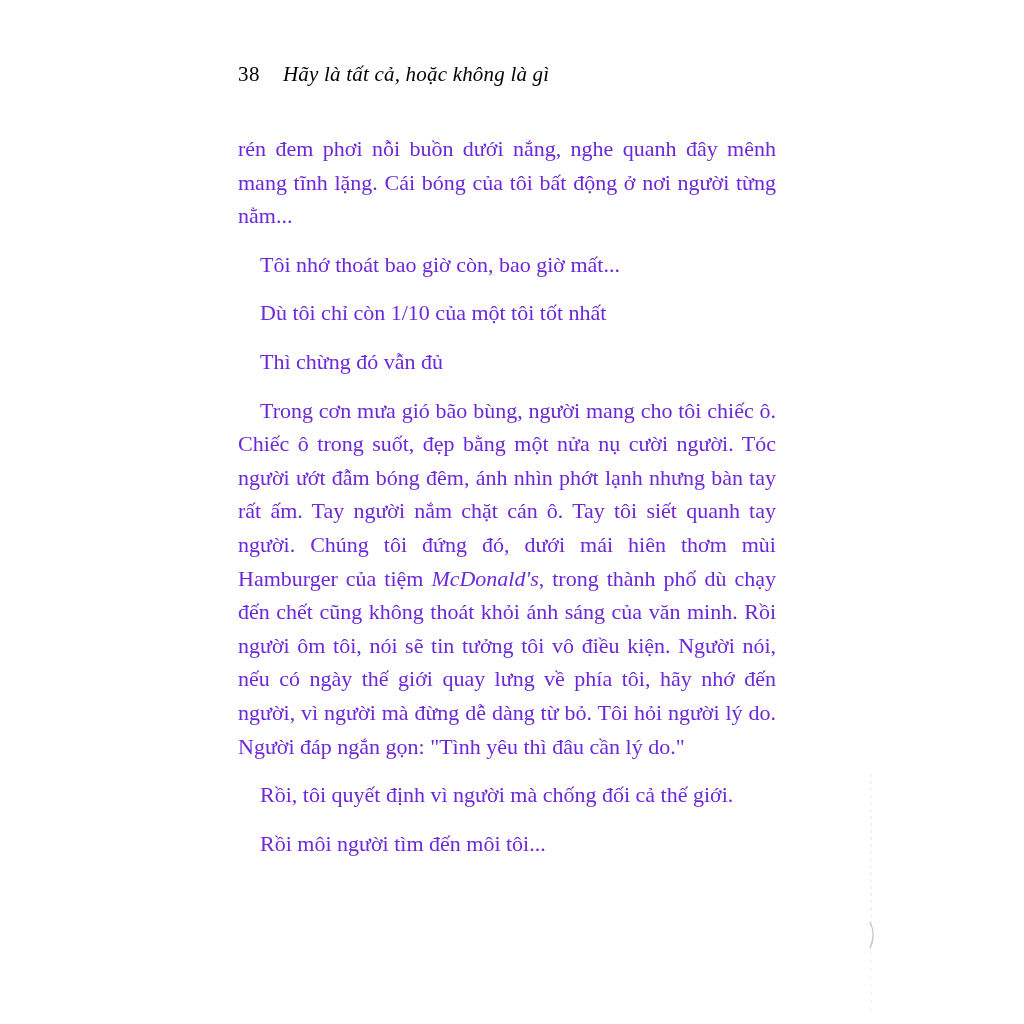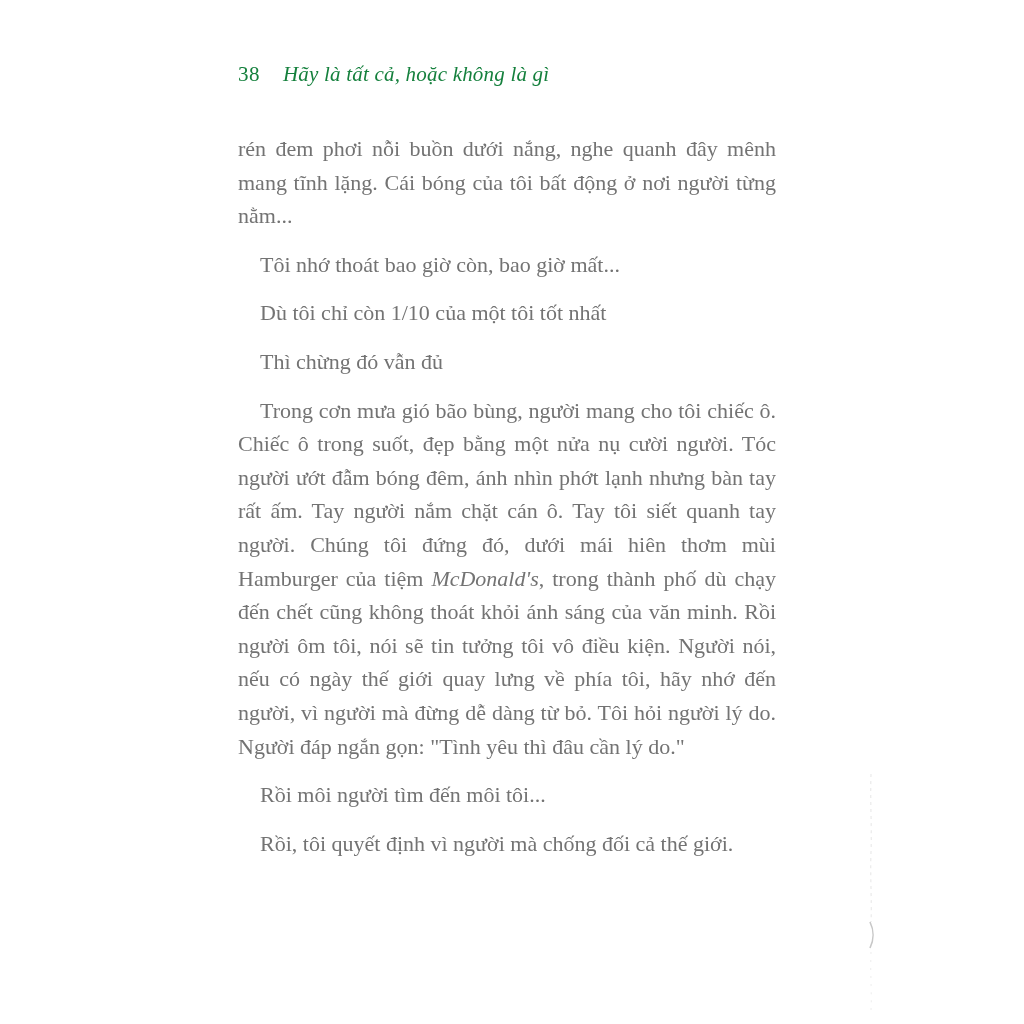--- a/index.html
+++ b/index.html
@@ -20,41 +20,41 @@
     background: #ffffff;
   }
   
   .page-header {
     position: absolute;
     left: 238px;
     top: 62px;
     width: 538px;
     display: flex;
     align-items: baseline;
-    color: #15803d;
+    color: #000000;
     font-size: 21px;
     line-height: 24px;
     white-space: nowrap;
   }
   .folio {
     font-style: normal;
     letter-spacing: 0.5px;
   }
   .running-title {
     font-style: italic;
     margin-left: 23px;
     letter-spacing: 0.2px;
   }
   
   .page-body {
     position: absolute;
     left: 238px;
     top: 132px;
     width: 538px;
-    color: #737373;
+    color: #6d28d9;
     font-size: 22px;
     line-height: 33.6px;
   }
   .page-body p {
     margin: 15px 0 0 0;
   }
   .page-body p:first-child {
     margin-top: 0;
   }
   .prose {
@@ -92,22 +92,22 @@
     <span class="running-title">Hãy là tất cả, hoặc không là gì</span>
   </div>
 
   <div class="page-body">
 
   <p class="prose no-indent"><span>rén đem phơi nỗi buồn dưới nắng, nghe quanh đây mênh mang tĩnh lặng. Cái bóng của tôi bất động ở nơi người từng nằm...</span></p>
       <p class="verse"><span>Tôi nhớ thoát bao giờ còn, bao giờ mất...</span></p>
       <p class="verse"><span>Dù tôi chỉ còn 1/10 của một tôi tốt nhất</span></p>
       <p class="verse"><span>Thì chừng đó vẫn đủ</span></p>
       <p class="prose indent"><span>Trong cơn mưa gió bão bùng, người mang cho tôi chiếc ô. Chiếc ô trong suốt, đẹp bằng một nửa nụ cười người. Tóc người ướt đẫm bóng đêm, ánh nhìn phớt lạnh nhưng bàn tay rất ấm. Tay người nắm chặt cán ô. Tay tôi siết quanh tay người. Chúng tôi đứng đó, dưới mái hiên thơm mùi Hamburger của tiệm </span><i>McDonald's</i><span>, trong thành phố dù chạy đến chết cũng không thoát khỏi ánh sáng của văn minh. Rồi người ôm tôi, nói sẽ tin tưởng tôi vô điều kiện. Người nói, nếu có ngày thế giới quay lưng về phía tôi, hãy nhớ đến người, vì người mà đừng dễ dàng từ bỏ. Tôi hỏi người lý do. Người đáp ngắn gọn: "Tình yêu thì đâu cần lý do."</span></p>
+      <p class="verse"><span>Rồi, tôi quyết định vì người mà chống đối cả thế giới.</span></p>
       <p class="verse"><span>Rồi môi người tìm đến môi tôi...</span></p>
-      <p class="verse"><span>Rồi, tôi quyết định vì người mà chống đối cả thế giới.</span></p>
     </div>
 
   <svg class="edge-artifact" viewBox="0 0 16 240" xmlns="http://www.w3.org/2000/svg">
     <path d="M9 2 C 8 30, 10 55, 9 80 C 8 105, 10 130, 9 150" fill="none" stroke="#d9d9d9" stroke-width="1.2" stroke-dasharray="3 4"></path>
     <path d="M8 150 C 12 158, 12 168, 8 176" fill="none" stroke="#9a9a9a" stroke-width="1.6"></path>
     <path d="M9 180 C 8 200, 10 220, 9 238" fill="none" stroke="#e2e2e2" stroke-width="1.1" stroke-dasharray="2 6"></path>
   </svg>
 
 </div>
 

